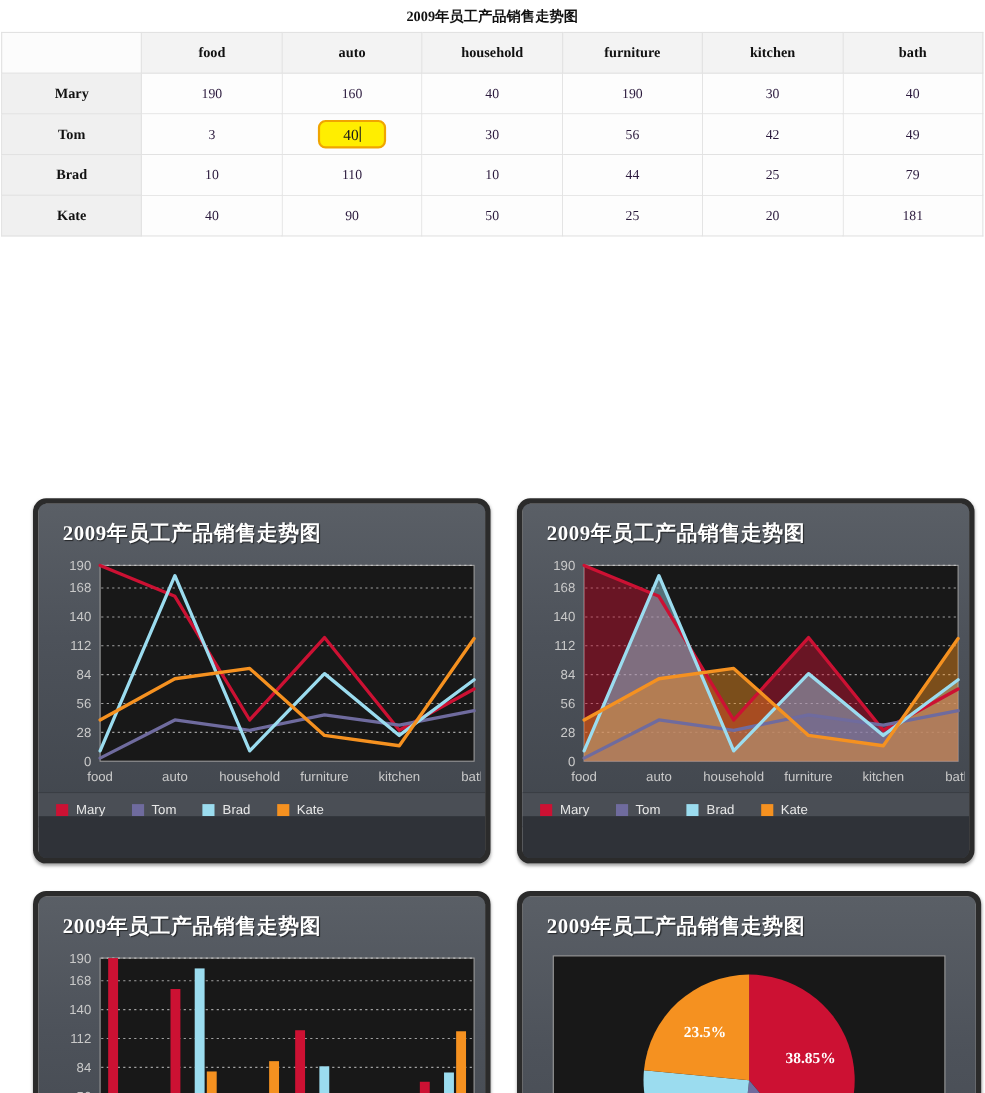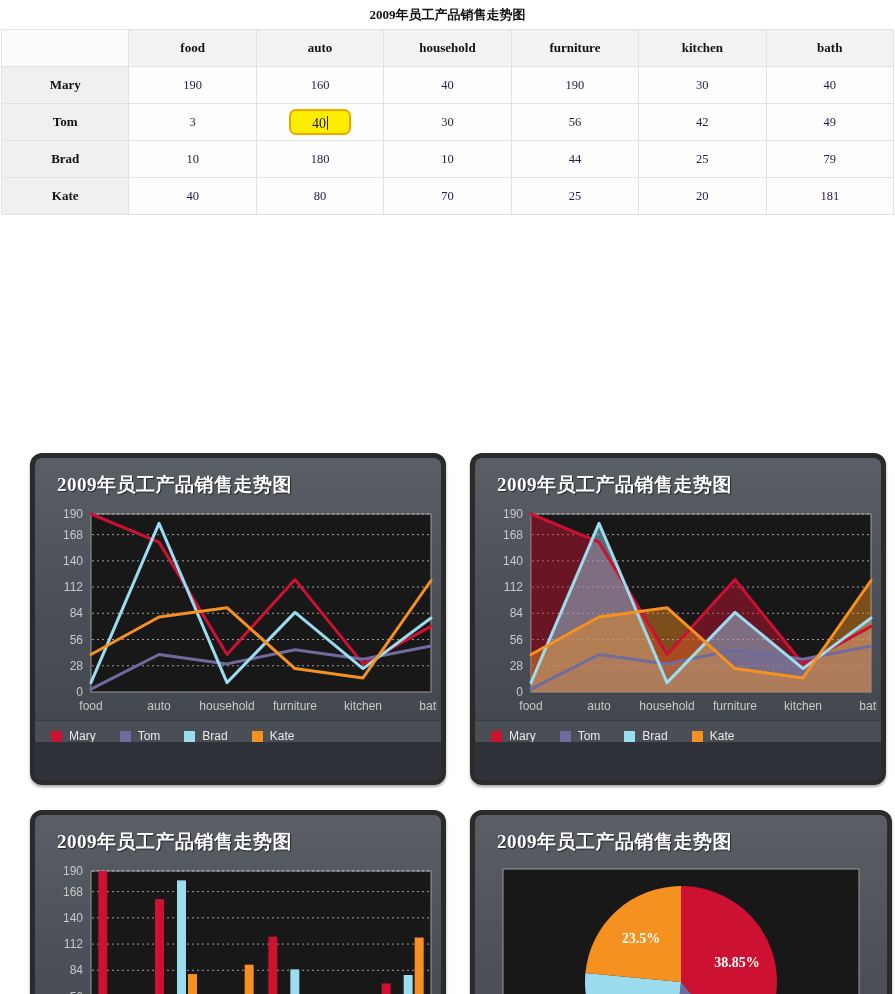--- a/index.html
+++ b/index.html
@@ -173,31 +173,31 @@
         <span class="edit-box"><span>40</span><span class="caret"></span></span>
       </td>
       <td class="num-cell">30</td>
       <td class="num-cell">56</td>
       <td class="num-cell">42</td>
       <td class="num-cell">49</td>
     </tr>
     <tr>
       <td class="row-head">Brad</td>
       <td class="num-cell">10</td>
-      <td class="num-cell">180</td>
+      <td class="num-cell">110</td>
       <td class="num-cell">10</td>
       <td class="num-cell">44</td>
       <td class="num-cell">25</td>
       <td class="num-cell">79</td>
     </tr>
     <tr>
       <td class="row-head">Kate</td>
       <td class="num-cell">40</td>
-      <td class="num-cell">80</td>
-      <td class="num-cell">70</td>
+      <td class="num-cell">90</td>
+      <td class="num-cell">50</td>
       <td class="num-cell">25</td>
       <td class="num-cell">20</td>
       <td class="num-cell">181</td>
     </tr>
   </tbody>
 </table>
 
 <div class="panels">
 
   <div class="panel" id="panel-line" style="left:30px; top:238px; width:416px; height:332px;">

